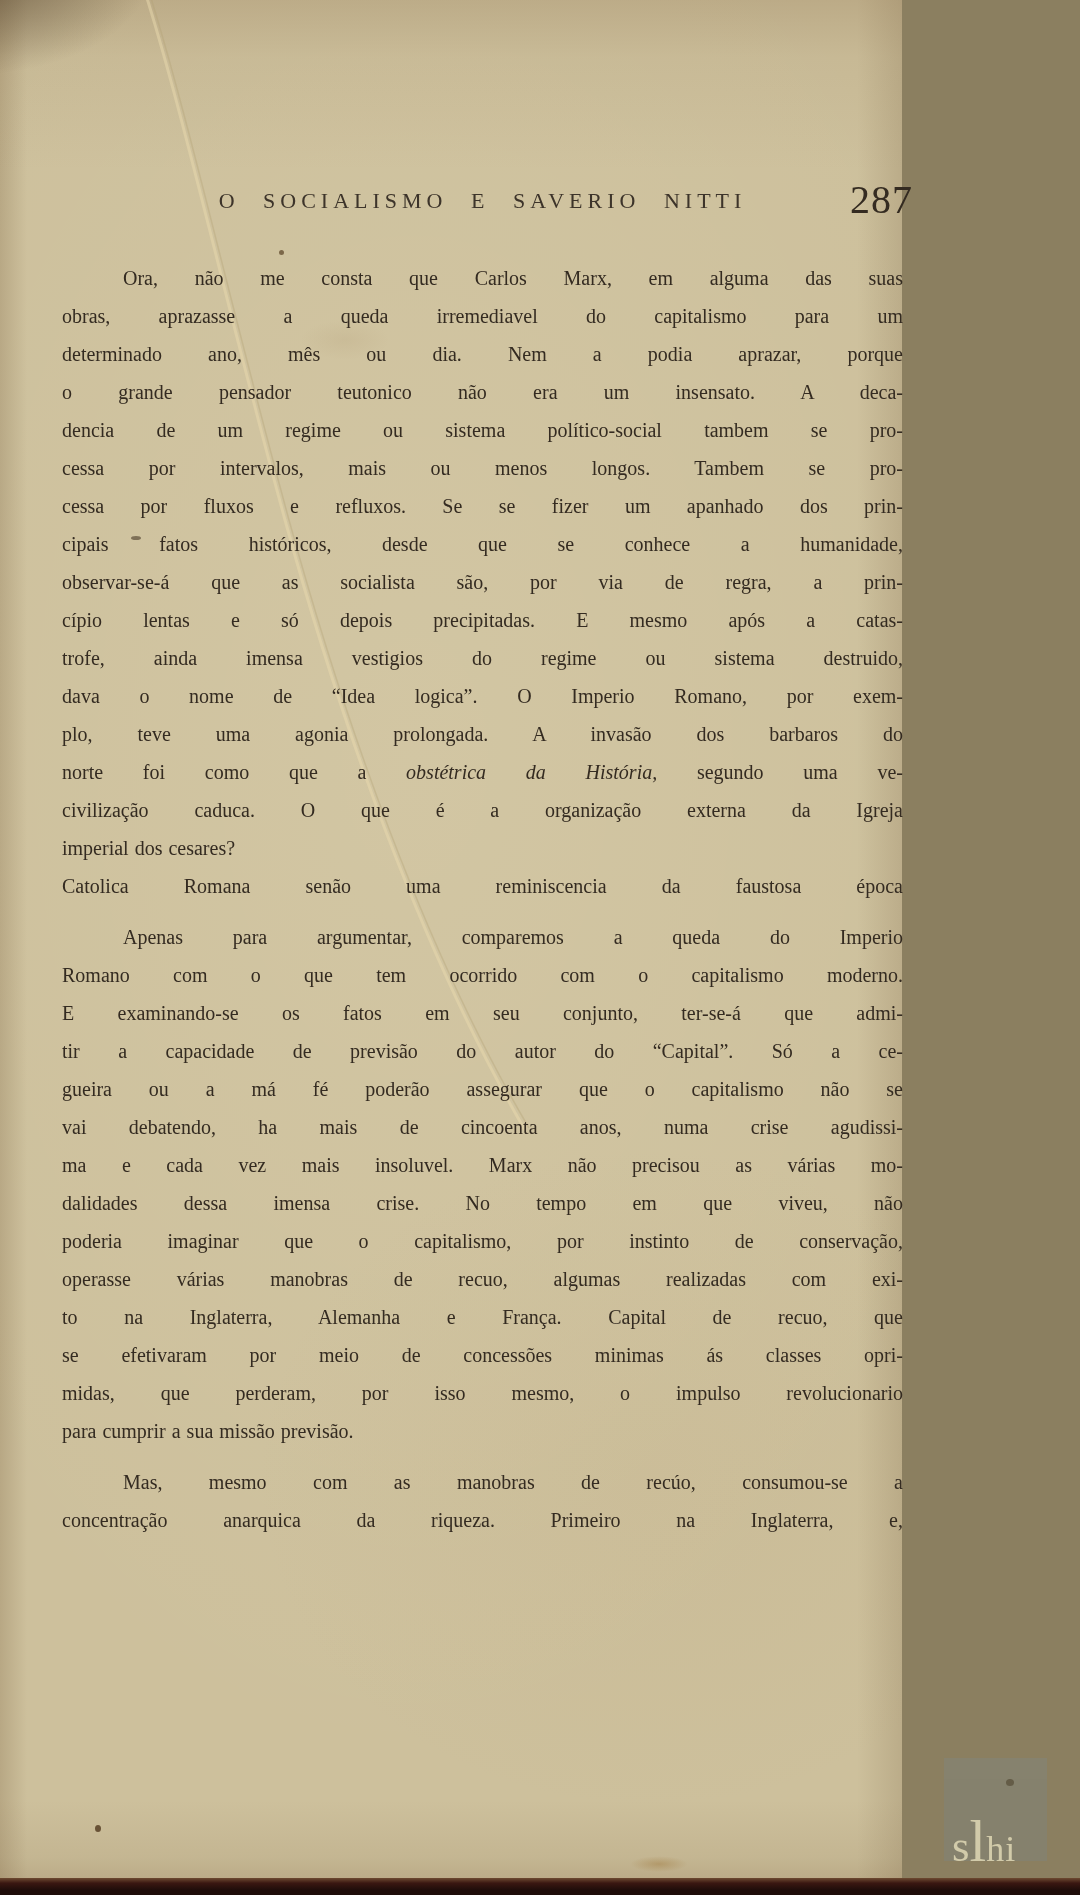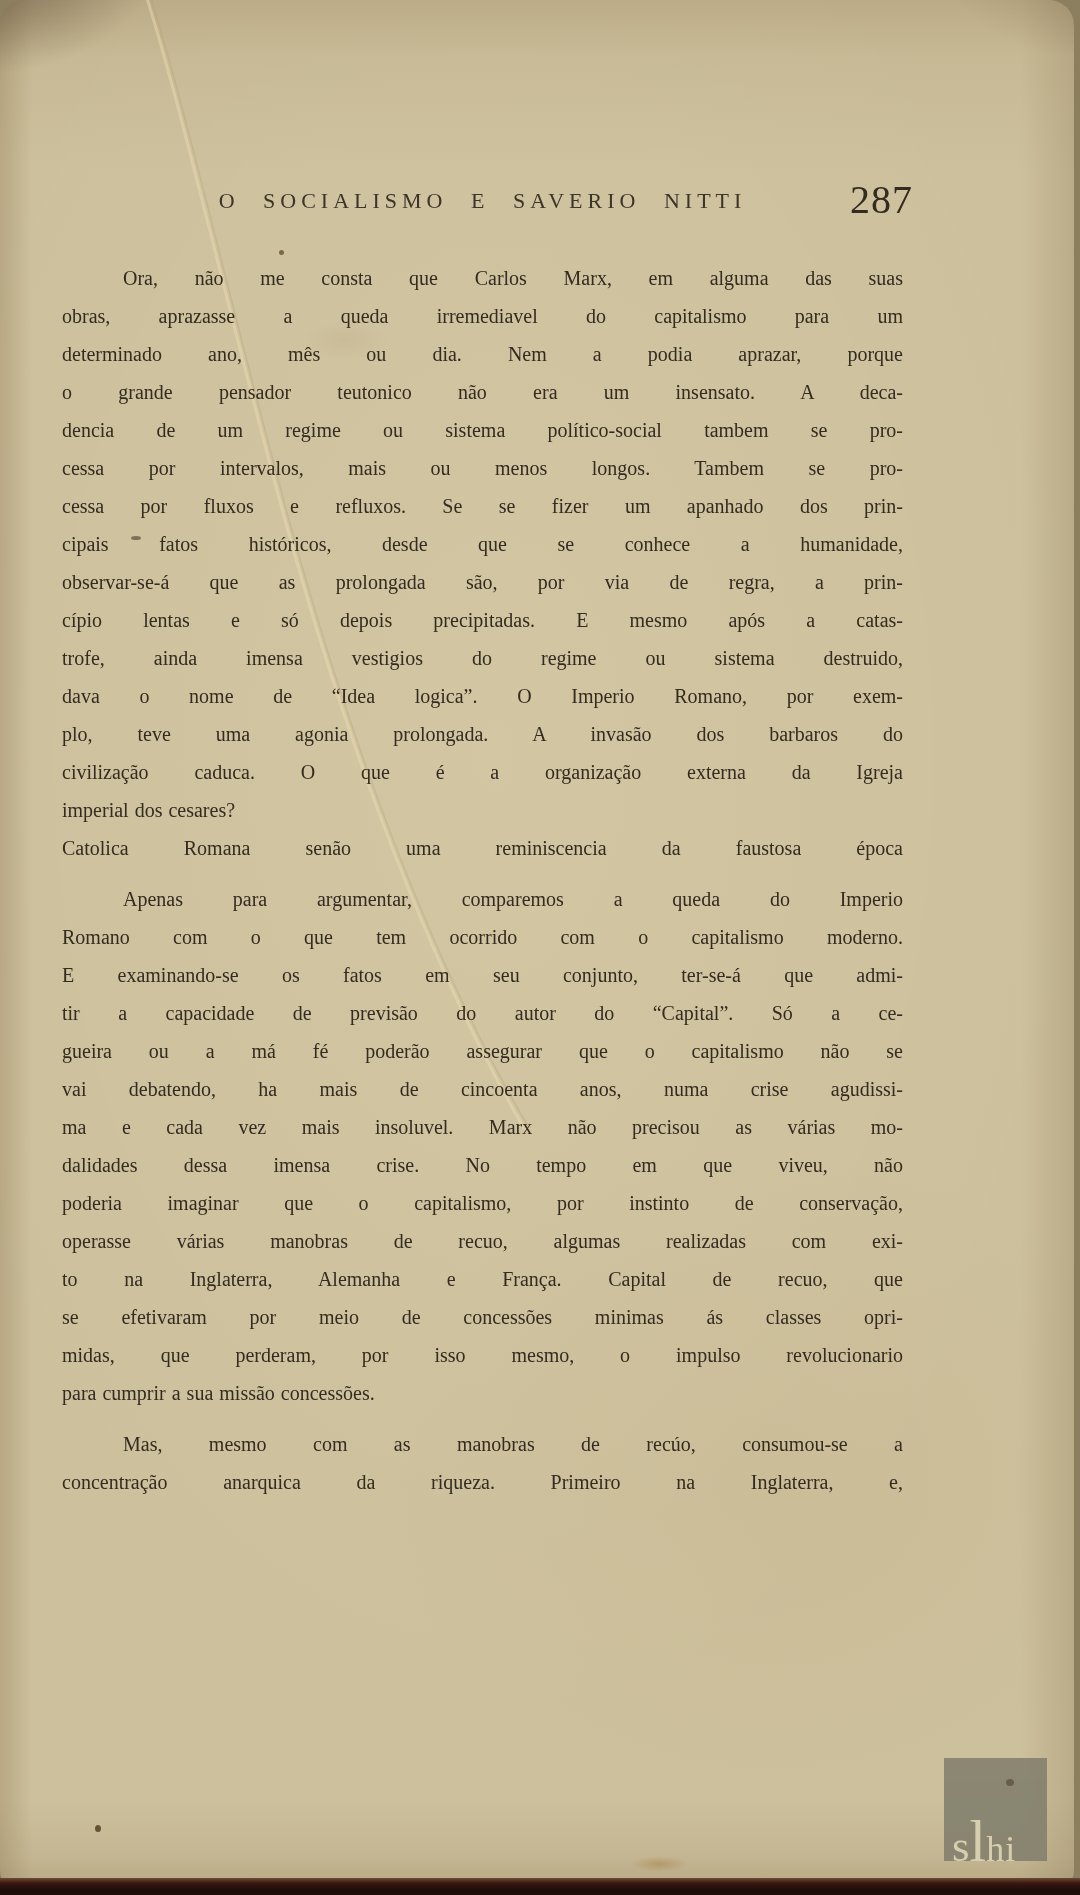--- a/index.html
+++ b/index.html
@@ -2,32 +2,31 @@
 <html style="--paper: #cdc09c; --ink: #342b21; --header-ink: #3d342a; --watermark-bg: #85826f; --watermark-text: #d8d1b0; --bottom-edge: #1f0d0a;"><head>
 <meta charset="utf-8">
 <style>
   html,body{margin:0;padding:0;}
   body{
     width:1080px;height:1895px;overflow:hidden;
     font-family:"Liberation Serif","DejaVu Serif",serif;
     background:#8b7f60;
   }
   .page{
-    position:relative;width:1074px;height:1895px;
+    position:relative;width:902px;height:1895px;
     background:
       radial-gradient(ellipse 260px 150px at -30px -30px, rgba(58,42,24,0.55), rgba(58,42,24,0) 70%),
       radial-gradient(ellipse 220px 120px at 1110px -30px, rgba(95,76,48,0.25), rgba(95,76,48,0) 75%),
       linear-gradient(180deg, rgba(148,122,86,0.30) 0%, rgba(148,122,86,0.10) 3%, rgba(0,0,0,0) 9%),
       linear-gradient(90deg, rgba(128,104,70,0.28) 0%, rgba(0,0,0,0) 3%),
       linear-gradient(270deg, rgba(122,100,68,0.22) 0%, rgba(0,0,0,0) 5%),
       linear-gradient(0deg, rgba(118,92,58,0.28) 0%, rgba(118,92,58,0.10) 2%, rgba(0,0,0,0) 5%),
       radial-gradient(ellipse 760px 1250px at 46% 40%, rgba(255,250,224,0.10), rgba(0,0,0,0) 82%),
       radial-gradient(ellipse 500px 420px at 72% 78%, rgba(170,140,92,0.08), rgba(0,0,0,0) 80%),
       var(--paper,#cdc09c);
-    border-radius: 25px;
   }
   .crease{position:absolute;left:0;top:0;pointer-events:none;}
   .header{
     position:absolute;left:62px;top:188px;width:841px;height:34px;
     color:var(--header-ink,#3d342a);
   }
   .title{
     display:block;text-align:center;
     font-size:22px;line-height:26px;letter-spacing:5px;word-spacing:13px;
     white-space:nowrap;
@@ -107,44 +106,45 @@
   <div class="body-text">
       <div class="paragraph">
         <div class="line indent">Ora, não me consta que Carlos Marx, em alguma das suas</div>
         <div class="line">obras, aprazasse a queda irremediavel do capitalismo para um</div>
         <div class="line">determinado ano, mês ou dia. Nem a podia aprazar, porque</div>
         <div class="line">o grande pensador teutonico não era um insensato. A deca-</div>
         <div class="line">dencia de um regime ou sistema político-social tambem se pro-</div>
         <div class="line">cessa por intervalos, mais ou menos longos. Tambem se pro-</div>
         <div class="line">cessa por fluxos e refluxos. Se se fizer um apanhado dos prin-</div>
         <div class="line">cipais fatos históricos, desde que se conhece a humanidade,</div>
-        <div class="line">observar-se-á que as prolongada são, por via de regra, a prin-</div>
+        <div class="line">observar-se-á que as socialista são, por via de regra, a prin-</div>
         <div class="line">cípio lentas e só depois precipitadas. E mesmo após a catas-</div>
         <div class="line">trofe, ainda imensa vestigios do regime ou sistema destruido,</div>
         <div class="line">dava o nome de “Idea logica”. O Imperio Romano, por exem-</div>
         <div class="line">plo, teve uma agonia prolongada. A invasão dos barbaros do</div>
+        <div class="line">norte foi como que a <i>obstétrica da História,</i> segundo uma ve-</div>
         <div class="line">civilização caduca. O que é a organização externa da Igreja</div>
         <div class="line no-justify">imperial dos cesares?</div>
         <div class="line">Catolica Romana senão uma reminiscencia da faustosa época</div>
       </div>
       <div class="paragraph">
         <div class="line indent">Apenas para argumentar, comparemos a queda do Imperio</div>
         <div class="line">Romano com o que tem ocorrido com o capitalismo moderno.</div>
         <div class="line">E examinando-se os fatos em seu conjunto, ter-se-á que admi-</div>
         <div class="line">tir a capacidade de previsão do autor do “Capital”. Só a ce-</div>
         <div class="line">gueira ou a má fé poderão assegurar que o capitalismo não se</div>
         <div class="line">vai debatendo, ha mais de cincoenta anos, numa crise agudissi-</div>
         <div class="line">ma e cada vez mais insoluvel. Marx não precisou as várias mo-</div>
         <div class="line">dalidades dessa imensa crise. No tempo em que viveu, não</div>
         <div class="line">poderia imaginar que o capitalismo, por instinto de conservação,</div>
         <div class="line">operasse várias manobras de recuo, algumas realizadas com exi-</div>
         <div class="line">to na Inglaterra, Alemanha e França. Capital de recuo, que</div>
         <div class="line">se efetivaram por meio de concessões minimas ás classes opri-</div>
         <div class="line">midas, que perderam, por isso mesmo, o impulso revolucionario</div>
-        <div class="line no-justify">para cumprir a sua missão concessões.</div>
+        <div class="line no-justify">para cumprir a sua missão previsão.</div>
       </div>
       <div class="paragraph">
         <div class="line indent">Mas, mesmo com as manobras de recúo, consumou-se a</div>
         <div class="line">concentração anarquica da riqueza. Primeiro na Inglaterra, e,</div>
       </div>
     </div>
 
   <span class="speck speck-a"></span>
   <span class="speck speck-b"></span>
   <span class="speck speck-c"></span>

